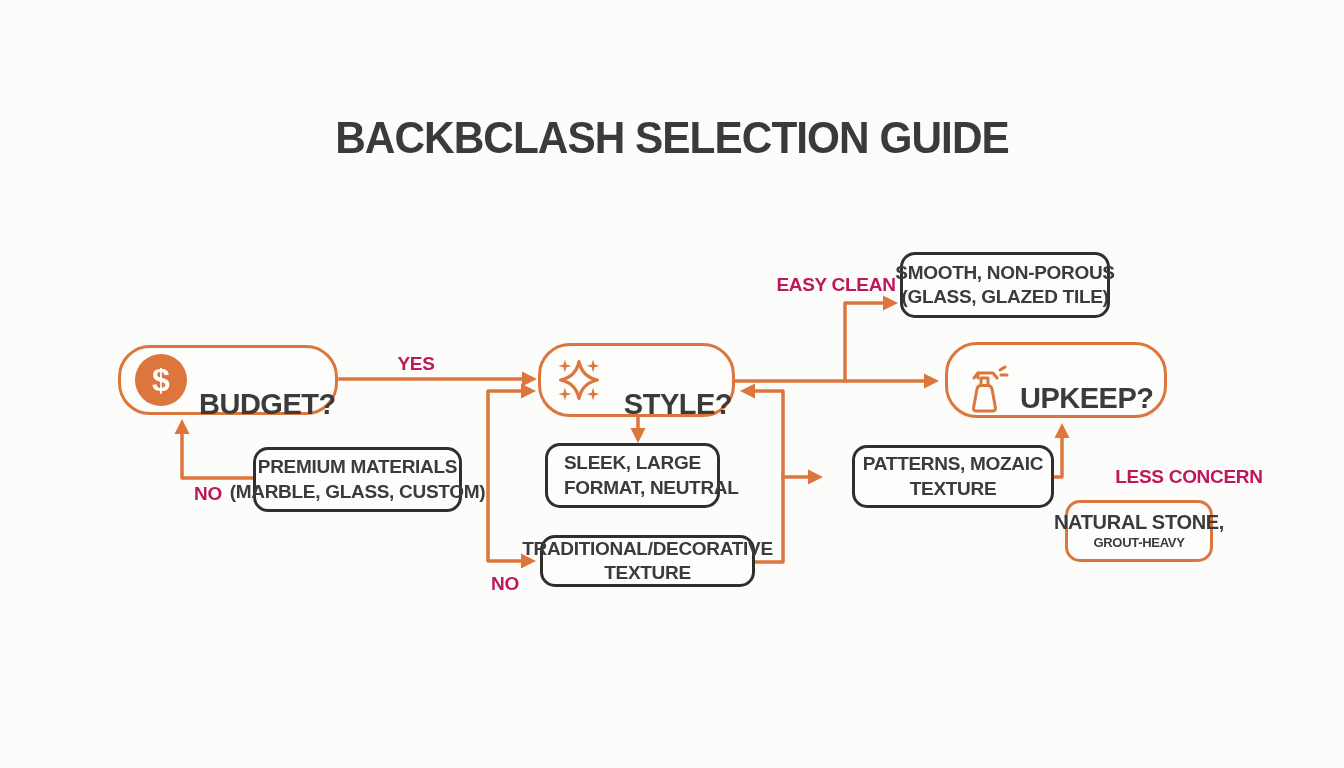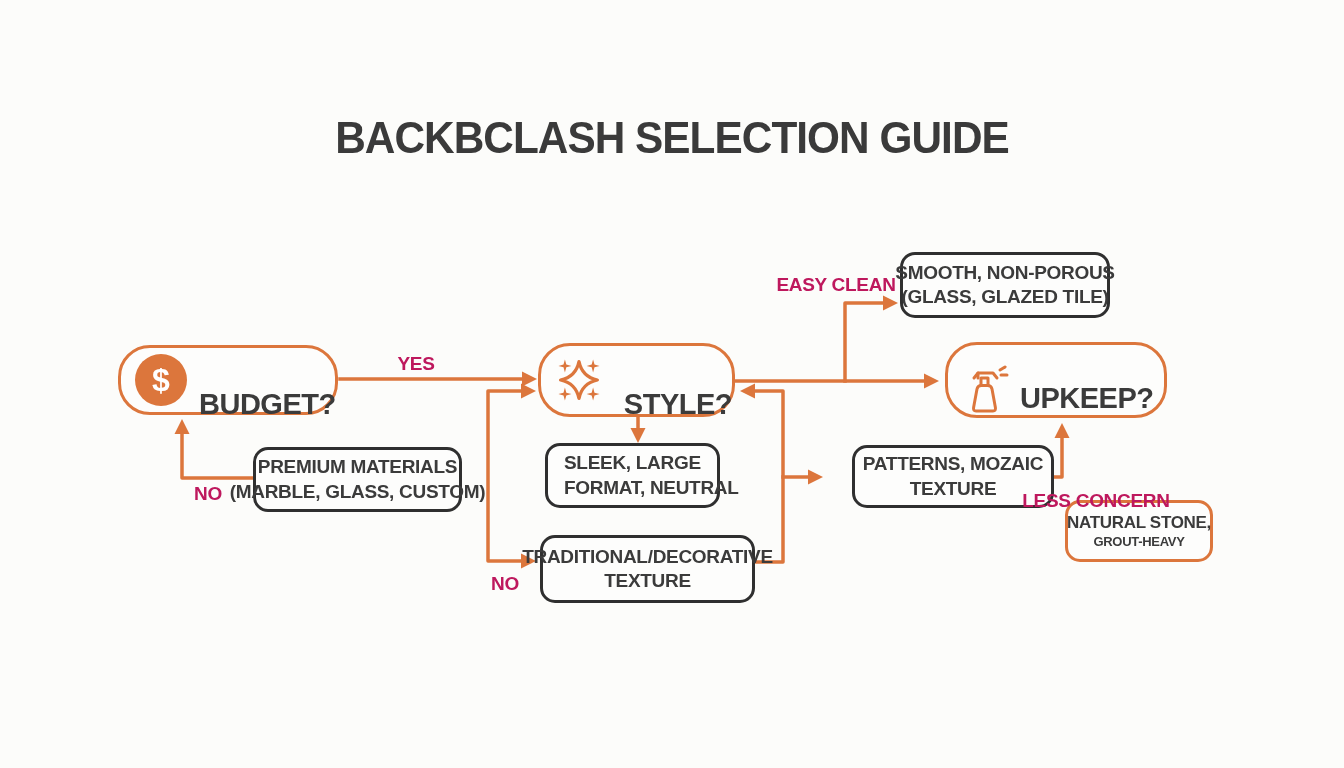--- a/index.html
+++ b/index.html
@@ -122,34 +122,34 @@
   <div class="node onode center" style="left:900px;top:252px;width:210px;height:66px;">
     <div class="oline">SMOOTH, NON-POROUS</div>
     <div class="oline">(GLASS, GLAZED TILE)</div>
   </div>
 
   <div class="node onode leftalign" style="left:545px;top:443px;width:175px;height:65px;">
     <div class="oline">SLEEK, LARGE</div>
     <div class="oline">FORMAT, NEUTRAL</div>
   </div>
 
-  <div class="node onode center" style="left:540px;top:535px;width:215px;height:68px;">
+  <div class="node onode center" style="left:540px;top:535px;width:215px;height:52px;">
     <div class="oline">TRADITIONAL/DECORATIVE</div>
     <div class="oline">TEXTURE</div>
   </div>
 
   <div class="node onode center" style="left:830px;top:445px;width:202px;height:63px;margin-left:22px;">
     <div class="oline">PATTERNS, MOZAIC</div>
     <div class="oline">TEXTURE</div>
   </div>
 
   <div class="node orange-onode center" style="left:1065px;top:500px;width:148px;height:62px;">
-    <div class="oline" style="font-size:17px;">NATURAL STONE,</div>
+    <div class="oline" style="font-size:20px;">NATURAL STONE,</div>
     <div class="oline" style="font-size:13px;">GROUT-HEAVY</div>
   </div>
 
   <div class="elabel" style="left:416px;top:364px;">YES</div>
   <div class="elabel" style="left:208px;top:494px;">NO</div>
   <div class="elabel" style="left:505px;top:584px;">NO</div>
   <div class="elabel" style="left:836px;top:285px;">EASY CLEAN</div>
-  <div class="elabel" style="left:1096px;top:477px;margin-top:24px;">LESS CONCERN</div>
+  <div class="elabel" style="left:1189px;top:477px;">LESS CONCERN</div>
 
 </div>
 
 </body></html>

